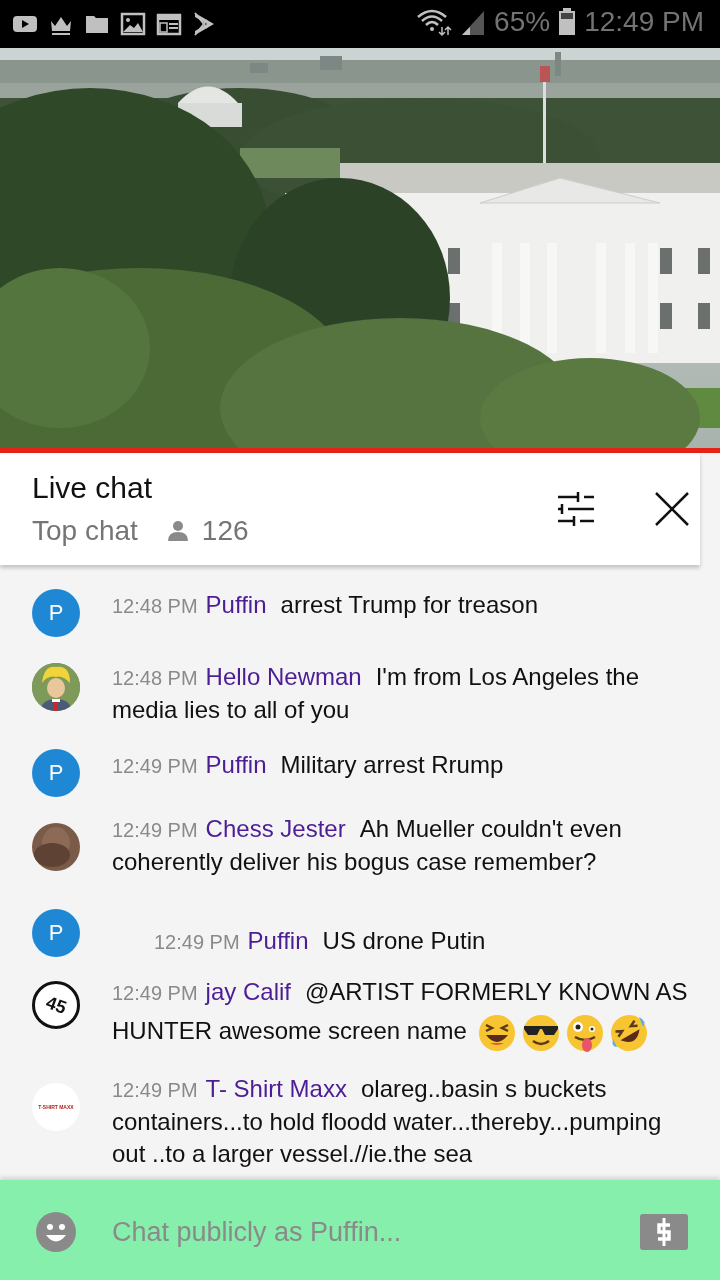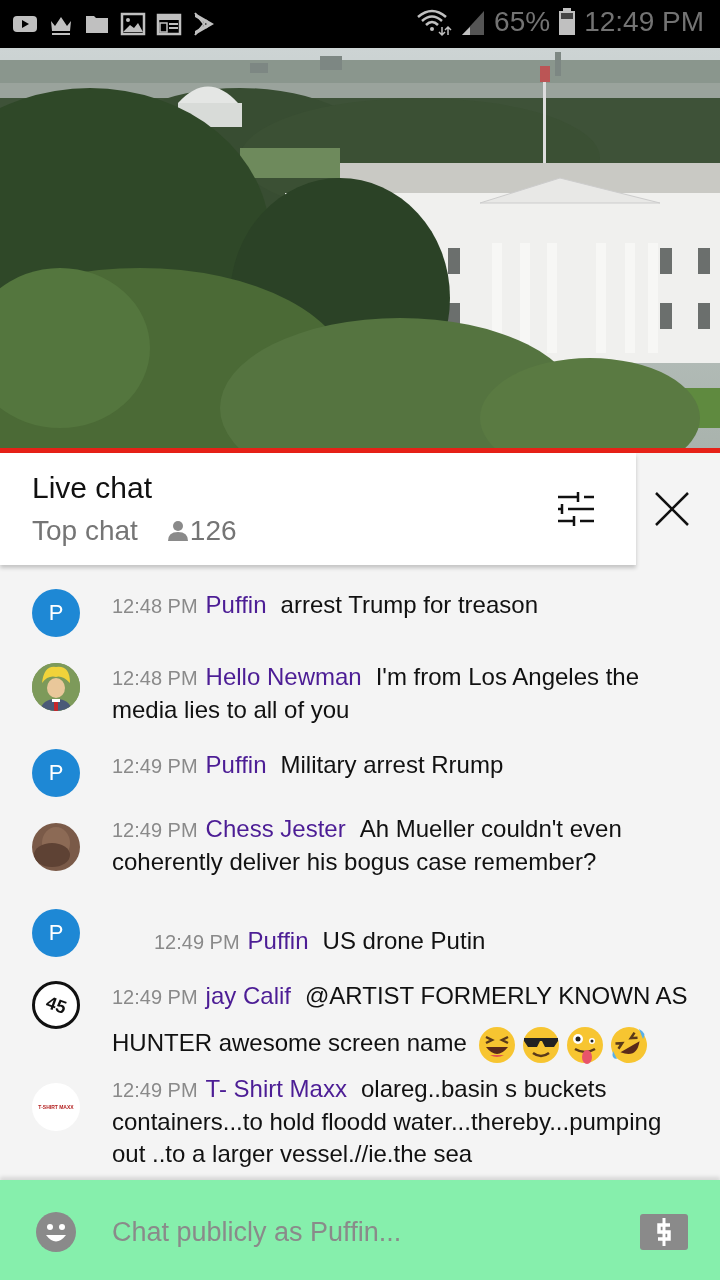--- a/index.html
+++ b/index.html
@@ -3,24 +3,24 @@
 <meta charset="utf-8">
 <style>
   * { margin: 0; padding: 0; box-sizing: border-box; }
   html, body { width: 720px; height: 1280px; overflow: hidden; background: #f4f4f4; font-family: "Liberation Sans", "DejaVu Sans", sans-serif; }
   .statusbar { position: absolute; top: 0; left: 0; width: 720px; height: 48px; background: #000; color: #c8c8c8; }
   .sb-left { position: absolute; left: 12px; top: 12px; display: flex; gap: 10px; align-items: center; }
   .sb-left .ic { width: 26px; height: 24px; display: inline-block; }
   .sb-right { position: absolute; right: 16px; top: 6px; display: flex; align-items: center; gap: 8px; font-size: 28px; color: #737373; }
   .video { position: absolute; top: 48px; left: 0; width: 720px; height: 400px; overflow: hidden; background: #3a4c2e; }
   .progress { position: absolute; top: 448px; left: 0; width: 720px; height: 5px; background: #e62117; }
-  .chat-header { position: absolute; top: 453px; left: 0; width: 636px; height: 112px; background: #fff; box-shadow: 0 3px 4px rgba(0,0,0,0.2); z-index: 2; }
+  .chat-header { position: absolute; top: 453px; left: 0; width: 700px; height: 112px; background: #fff; box-shadow: 0 3px 4px rgba(0,0,0,0.2); z-index: 2; }
   .chat-title { position: absolute; left: 32px; top: 18px; font-size: 30px; color: #111; }
   .chat-sub { position: absolute; left: 32px; top: 62px; font-size: 28px; color: #757575; display: flex; align-items: center; }
-  .viewer { margin-left: 28px; display: flex; align-items: center; gap: 0; }
+  .viewer { margin-left: 28px; display: flex; align-items: center; gap: 12px; }
   .hdr-btn { position: absolute; top: 34px; width: 44px; height: 44px; cursor: pointer; }
   .messages { position: absolute; top: 565px; left: 0; width: 720px; height: 615px; background: #f4f4f4; overflow: hidden; }
   .msg { position: absolute; left: 0; width: 720px; }
   .avatar { position: absolute; left: 32px; width: 48px; height: 48px; border-radius: 50%; overflow: hidden; display: flex; align-items: center; justify-content: center; }
   .avatar.letter { background: #1e88d5; color: #fff; font-size: 22px; }
   .msg-body { position: absolute; left: 112px; right: 30px; font-size: 24px; line-height: 32px; color: #111; }
   .ts { color: #8a8a8a; font-size: 20px; margin-right: 8px; text-align: right; }
   .author { color: #4c1d95; font-weight: normal; margin-right: 14px; }
   .emoji { display: inline-block; width: 40px; height: 40px; vertical-align: middle; margin-left: 4px; }
   .input-bar { position: absolute; top: 1180px; left: 0; width: 720px; height: 100px; background: #86efac; box-shadow: 0 -3px 4px rgba(0,0,0,0.12); }
@@ -222,21 +222,21 @@
     <div class="avatar letter" style="top:0;">
         <span>P</span>
       </div>
     <div class="msg-body" style="top:16px;margin-left:42px;"><span class="ts">12:49 PM</span><span class="author">Puffin</span><span>US drone Putin</span></div>
   </div>
 
   <div class="msg" style="top:408px;">
     <div class="avatar" style="top:8px; background:#fff; border:3px solid #111;">
       <span style="font-weight:bold; font-size:18px; color:#111; transform:rotate(20deg); display:inline-block;">45</span>
     </div>
-    <div class="msg-body" style="top:0; line-height:46px;"><span class="ts">12:49 PM</span><span class="author">jay Calif</span><span>@ARTIST FORMERLY KNOWN AS HUNTER awesome screen name</span>
+    <div class="msg-body" style="top:0; line-height:38px;"><span class="ts">12:49 PM</span><span class="author">jay Calif</span><span>@ARTIST FORMERLY KNOWN AS HUNTER awesome screen name</span>
       <svg class="emoji" viewBox="0 0 40 40">
           <circle cx="20" cy="20" r="18" fill="#f7c531"></circle>
           <path d="M9 12 L15 15 L9 18 M31 12 L25 15 L31 18" stroke="#5a3a1a" stroke-width="2.5" fill="none"></path>
           <path d="M9 22 Q20 36 31 22Z" fill="#5a2a1a"></path>
           <path d="M13 30 Q20 34 27 30" fill="#e2564f"></path>
         </svg><svg class="emoji" viewBox="0 0 40 40">
           <circle cx="20" cy="20" r="18" fill="#f7c531"></circle>
           <path d="M3 13 H37 V16 L33 22 H24 L21 16 H19 L16 22 H7 L3 16Z" fill="#222"></path>
           <path d="M12 28 Q20 34 28 28" stroke="#5a3a1a" stroke-width="2.5" fill="none"></path>
         </svg><svg class="emoji" viewBox="0 0 40 40">

